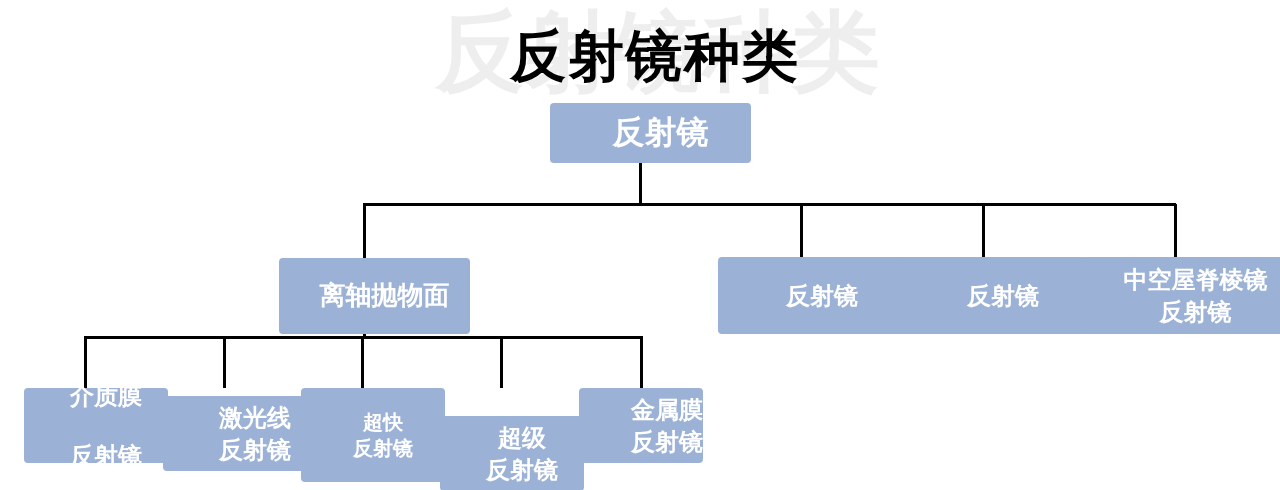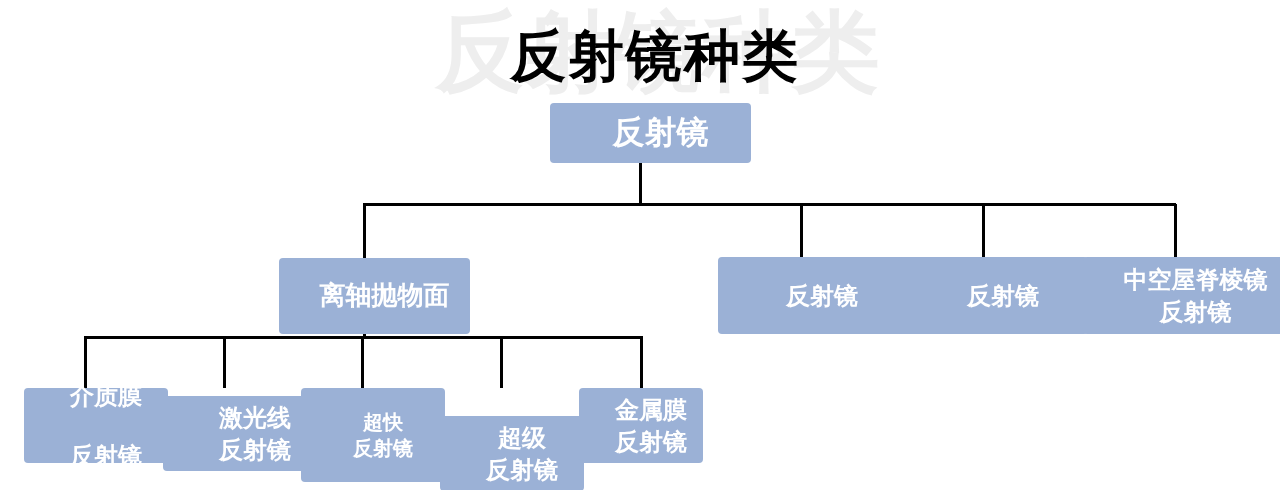--- a/index.html
+++ b/index.html
@@ -68,21 +68,21 @@
   }
   .node-root   { left: 550px; top: 103px; width: 181px; height: 60px; font-size: 32px; }
   .node-plane  { left: 279px; top: 258px; width: 171px; height: 76px; font-size: 26px; }
   .node-r1     { left: 718px; top: 257px; width: 168px; height: 77px; font-size: 24px; }
   .node-r2     { left: 898px; top: 257px; width: 170px; height: 77px; font-size: 24px; }
   .node-r3     { left: 1083px; top: 257px; width: 185px; height: 77px; font-size: 24px; }
   .node-b1     { left: 24px;  top: 388px; width: 124px; height: 75px; font-size: 24px; gap: 28px; }
   .node-b2     { left: 163px; top: 396px; width: 144px; height: 75px; font-size: 24px; }
   .node-b3     { left: 301px; top: 388px; width: 124px; height: 94px; font-size: 20px; }
   .node-b4     { left: 440px; top: 388px; width: 124px; height: 75px; font-size: 24px; margin-top: 28px; }
-  .node-b5     { left: 579px; top: 388px; width: 104px; height: 75px; font-size: 24px; }
+  .node-b5     { left: 579px; top: 388px; width: 104px; height: 75px; font-size: 24px; align-items: flex-end; }
   .node-line { display: block; }
 </style>
 </head>
 <body>
 
 <div id="canvas">
 
   <div class="title-watermark">反射镜种类</div>
   <div class="title-main">反射镜种类</div>
 

